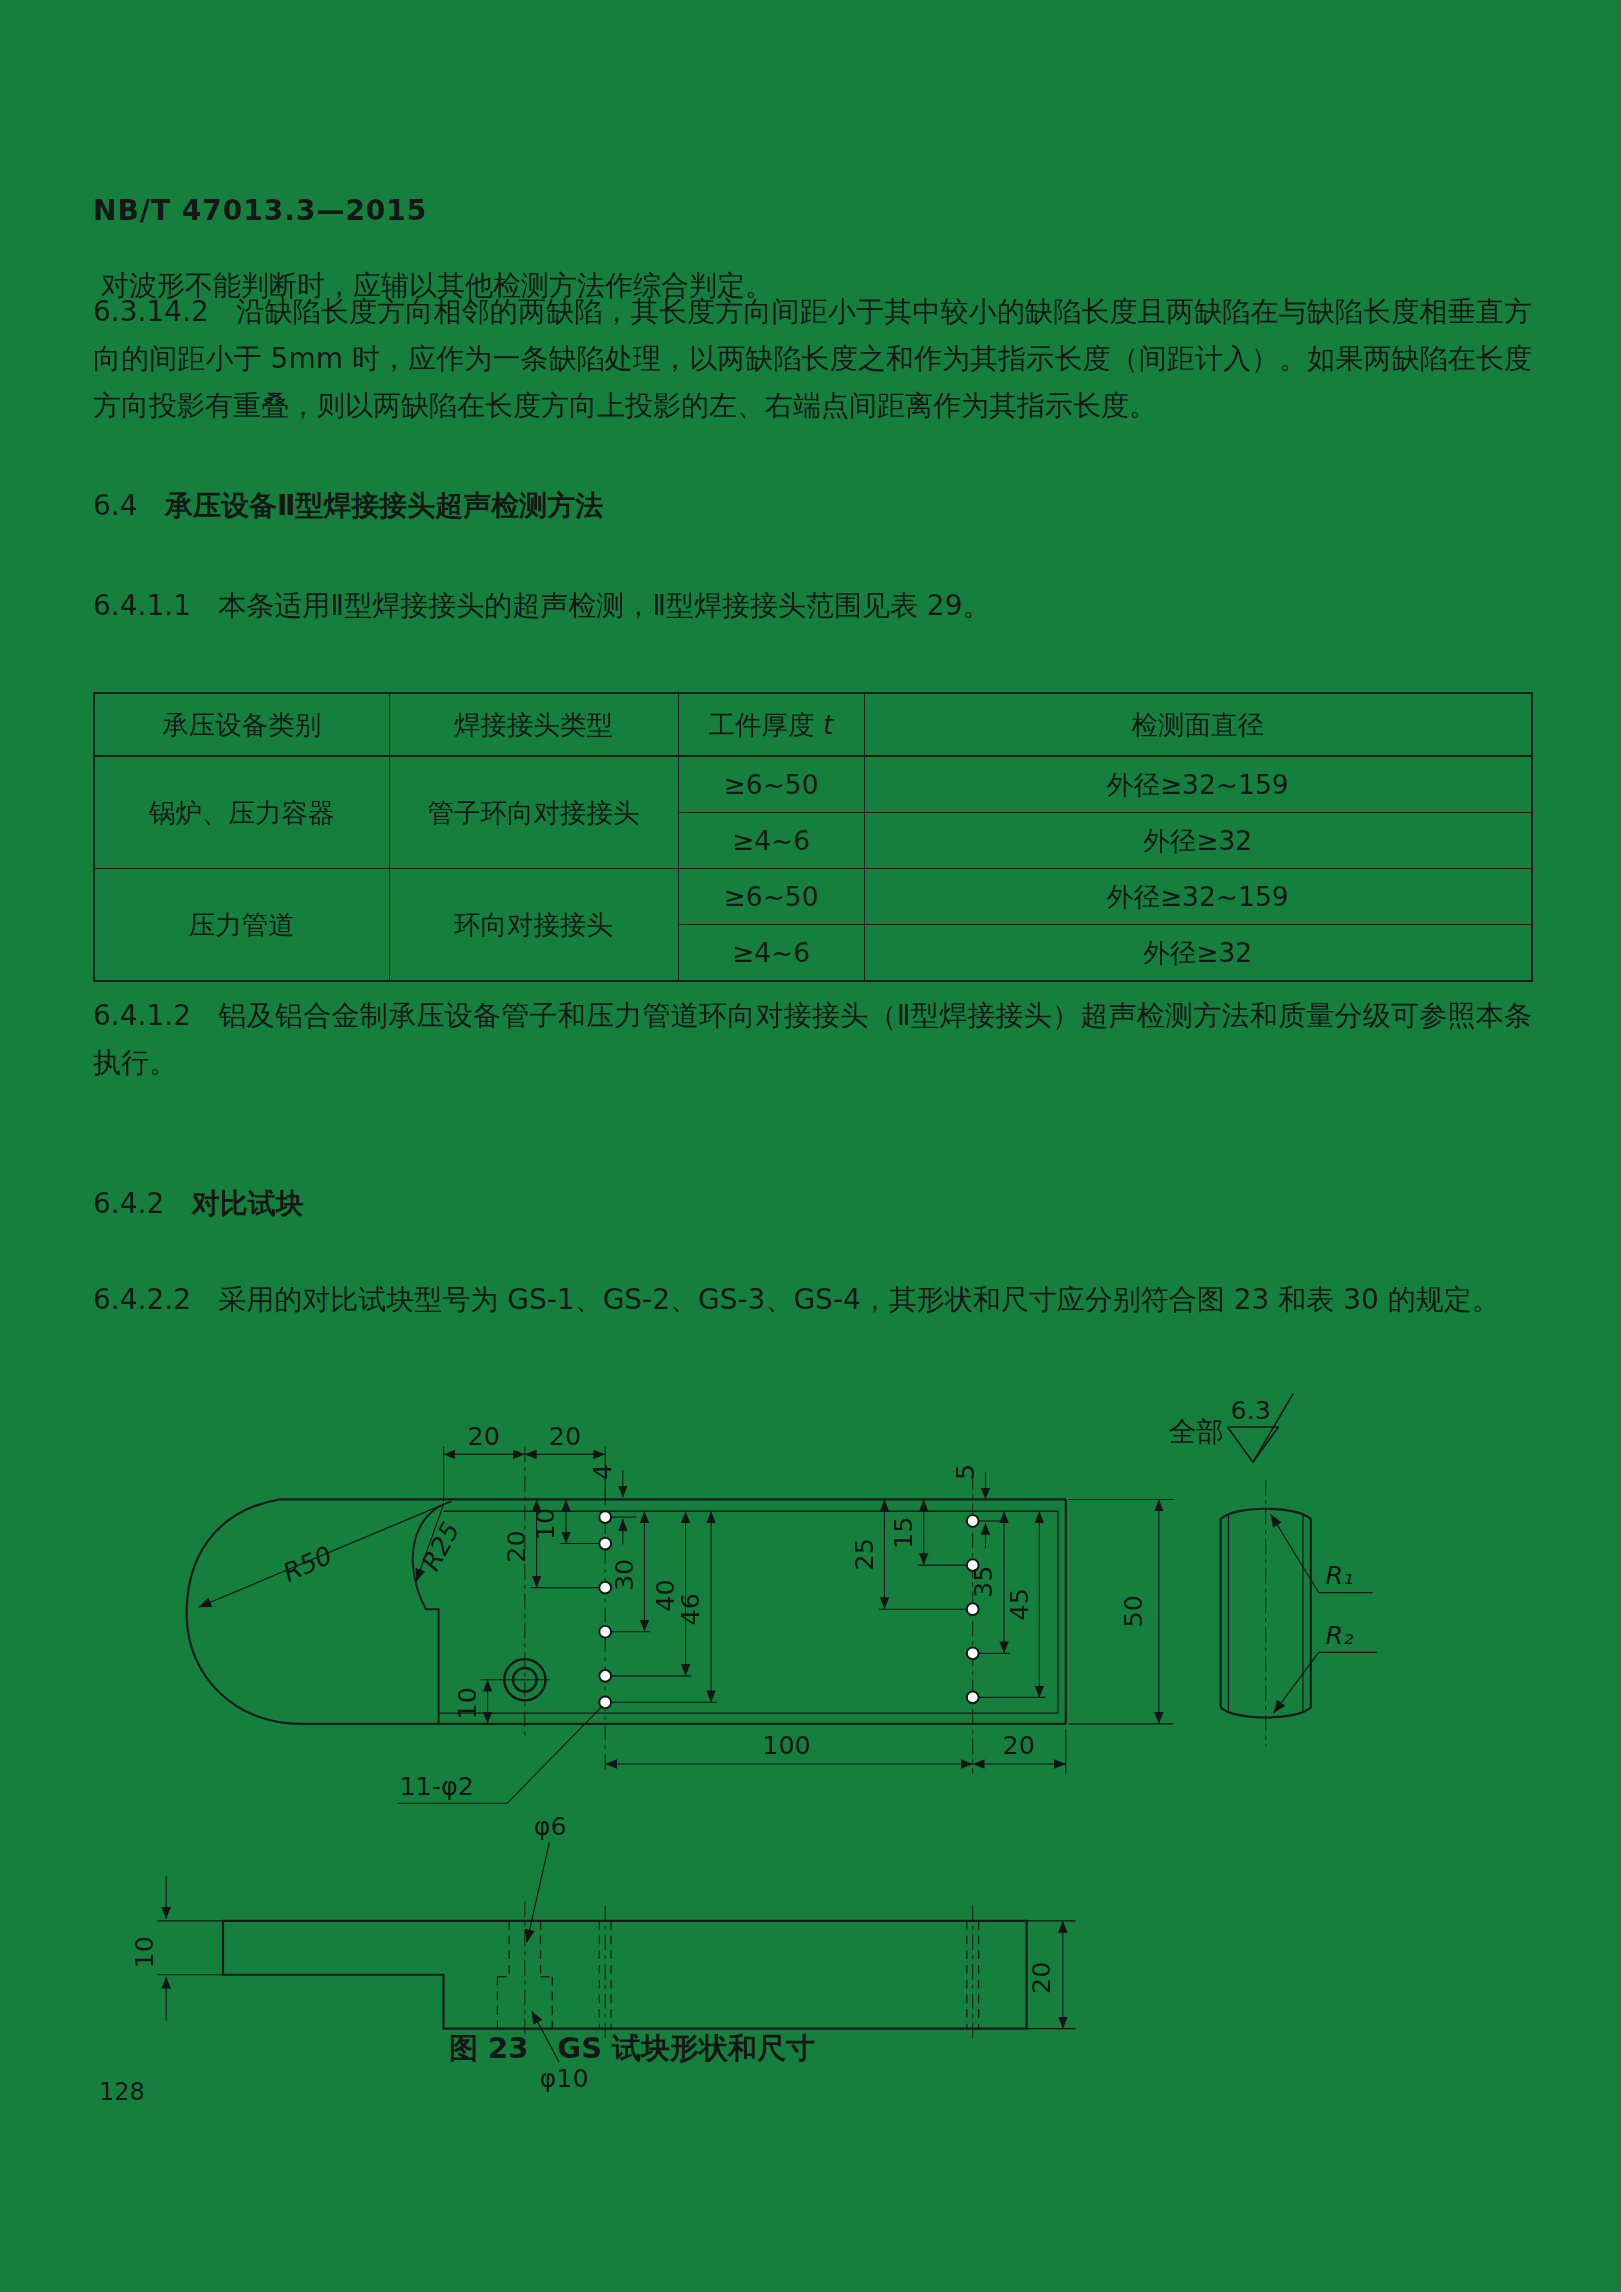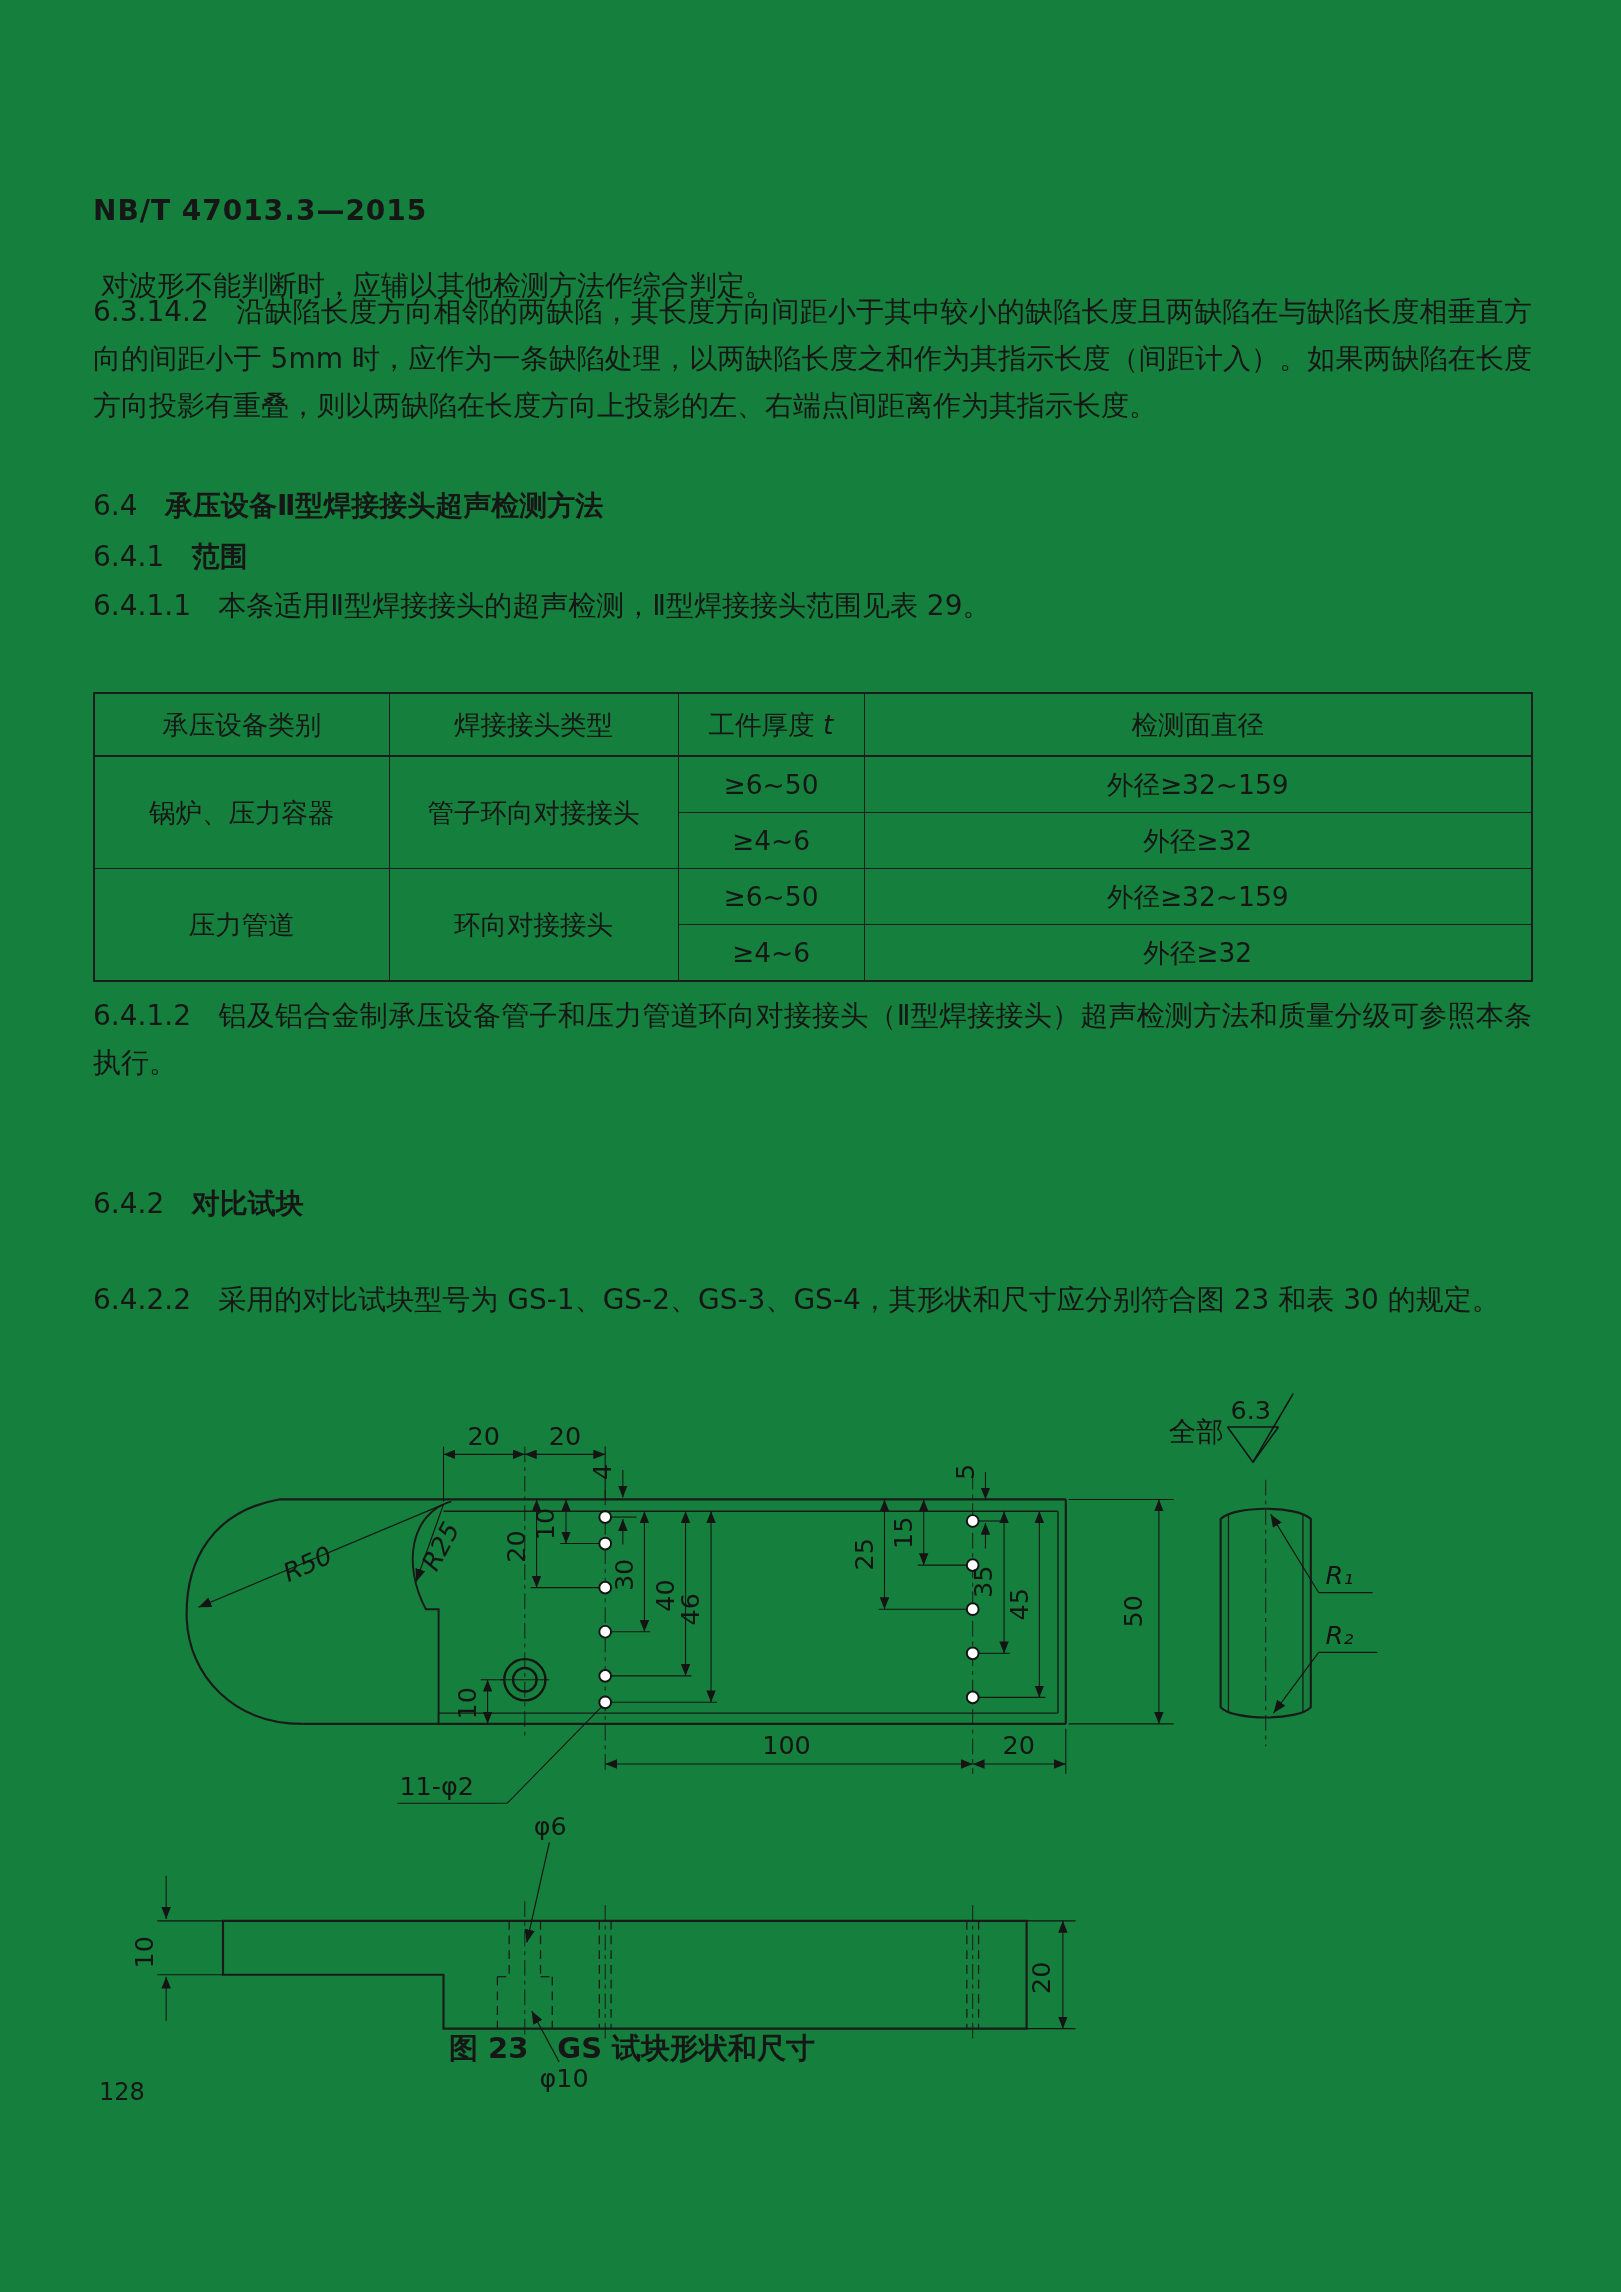--- a/index.html
+++ b/index.html
@@ -41,23 +41,20 @@
   </p>
 
   <p class="abs body-text" style="top:288px;margin:0">
     <span class="num">6.3.14.2</span><span>沿缺陷长度方向相邻的两缺陷，其长度方向间距小于其中较小的缺陷长度且两缺陷在与缺陷长度相垂直方向的间距小于 5mm 时，应作为一条缺陷处理，以两缺陷长度之和作为其指示长度（间距计入）。如果两缺陷在长度方向投影有重叠，则以两缺陷在长度方向上投影的左、右端点间距离作为其指示长度。</span>
   </p>
 
   <p class="abs body-text hline" style="top:482px;margin:0">
     <span class="num">6.4</span><span>承压设备Ⅱ型焊接接头超声检测方法</span>
   </p>
 
-  <p class="abs body-text hline" style="top:533px;margin:0">
-    <span class="num">6.4.1</span><span>范围</span>
-  </p>
 
   <p class="abs body-text" style="top:582px;margin:0">
     <span class="num">6.4.1.1</span><span>本条适用Ⅱ型焊接接头的超声检测，Ⅱ型焊接接头范围见表 29。</span>
   </p>
 
 
   <table id="table29" class="abs">
     <colgroup>
         <col style="width:295px">
         <col style="width:289px">

